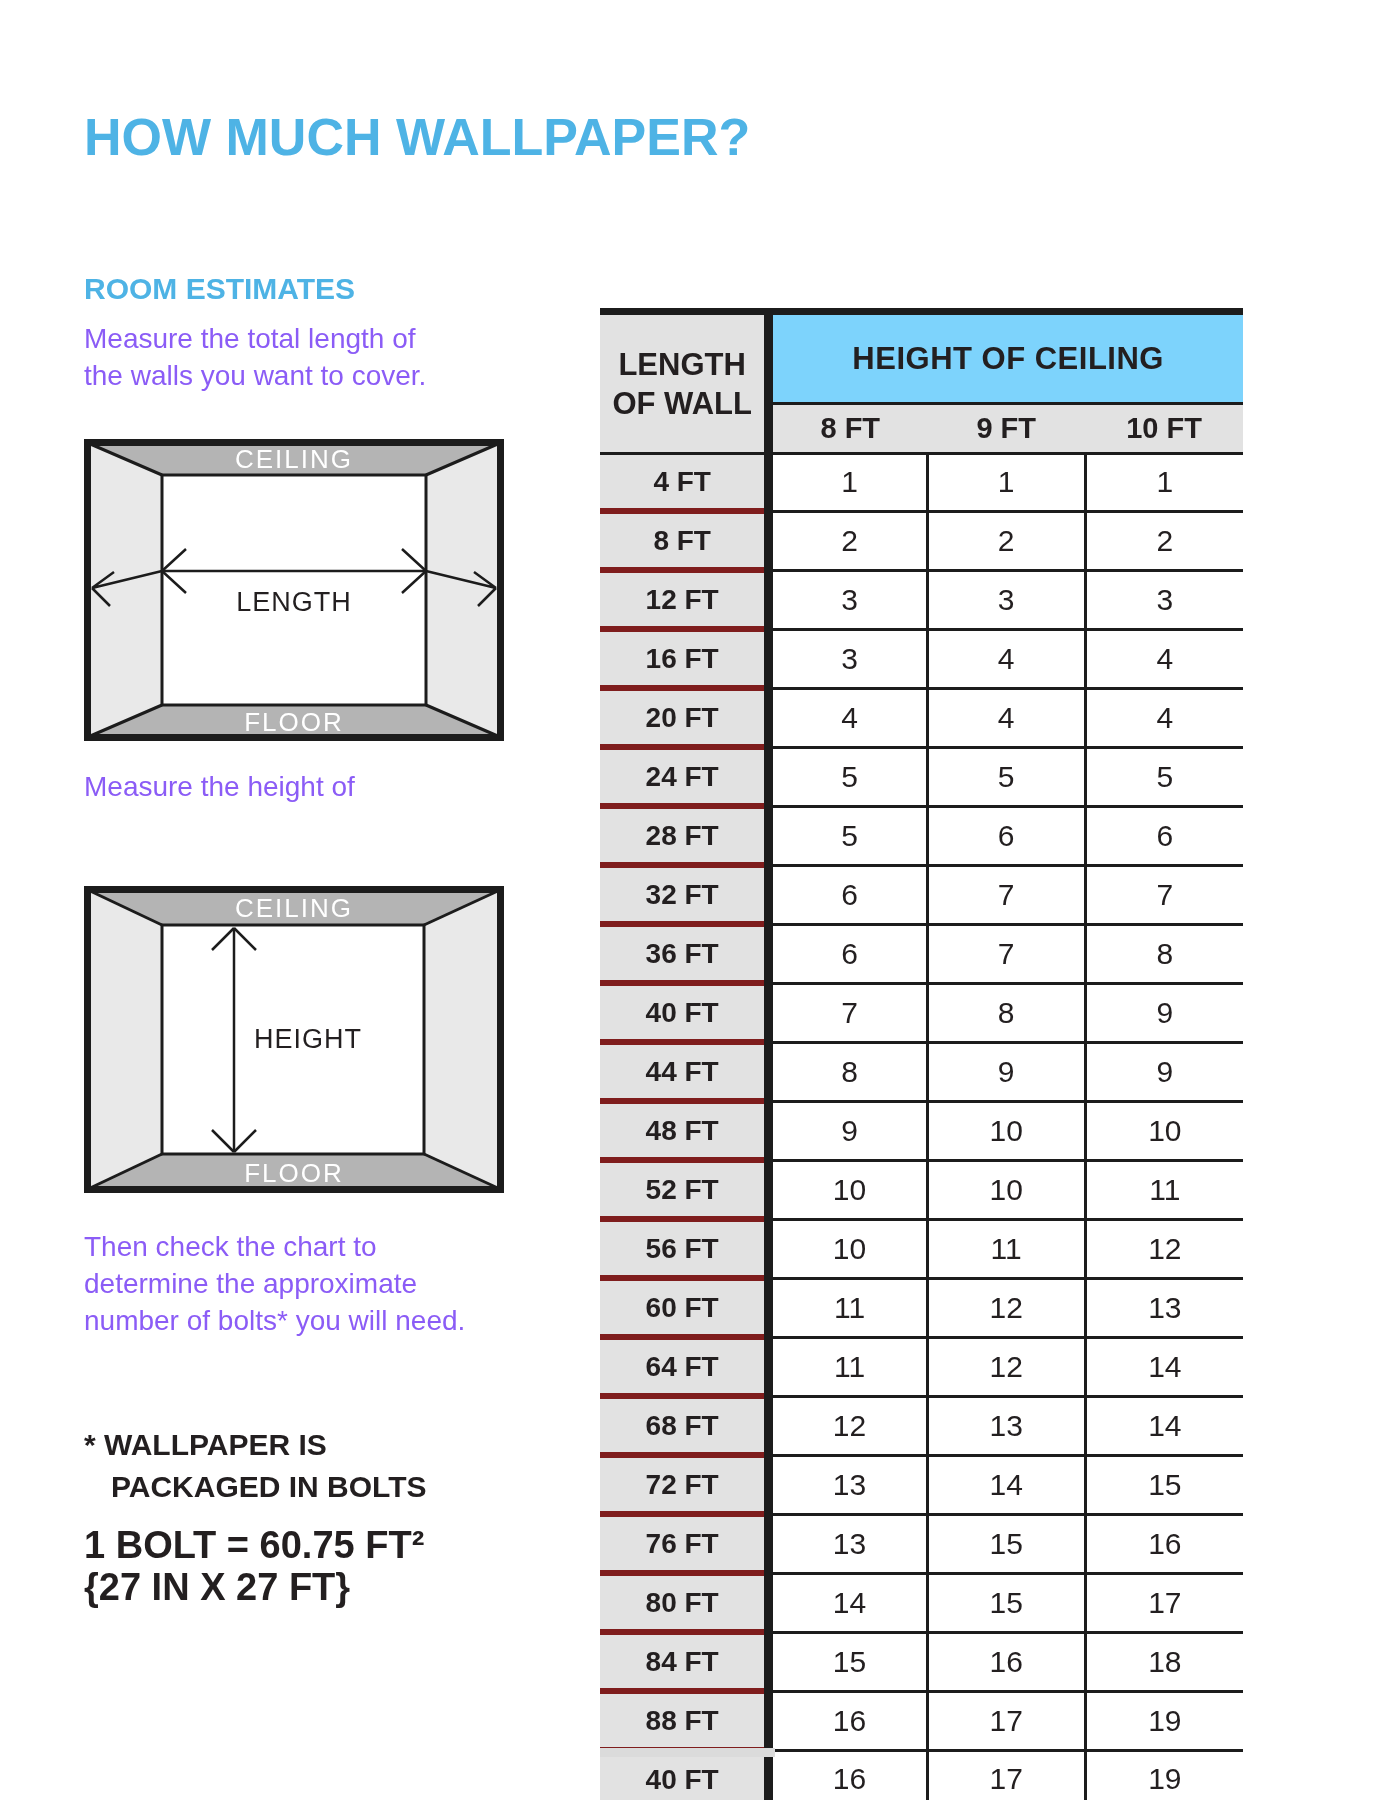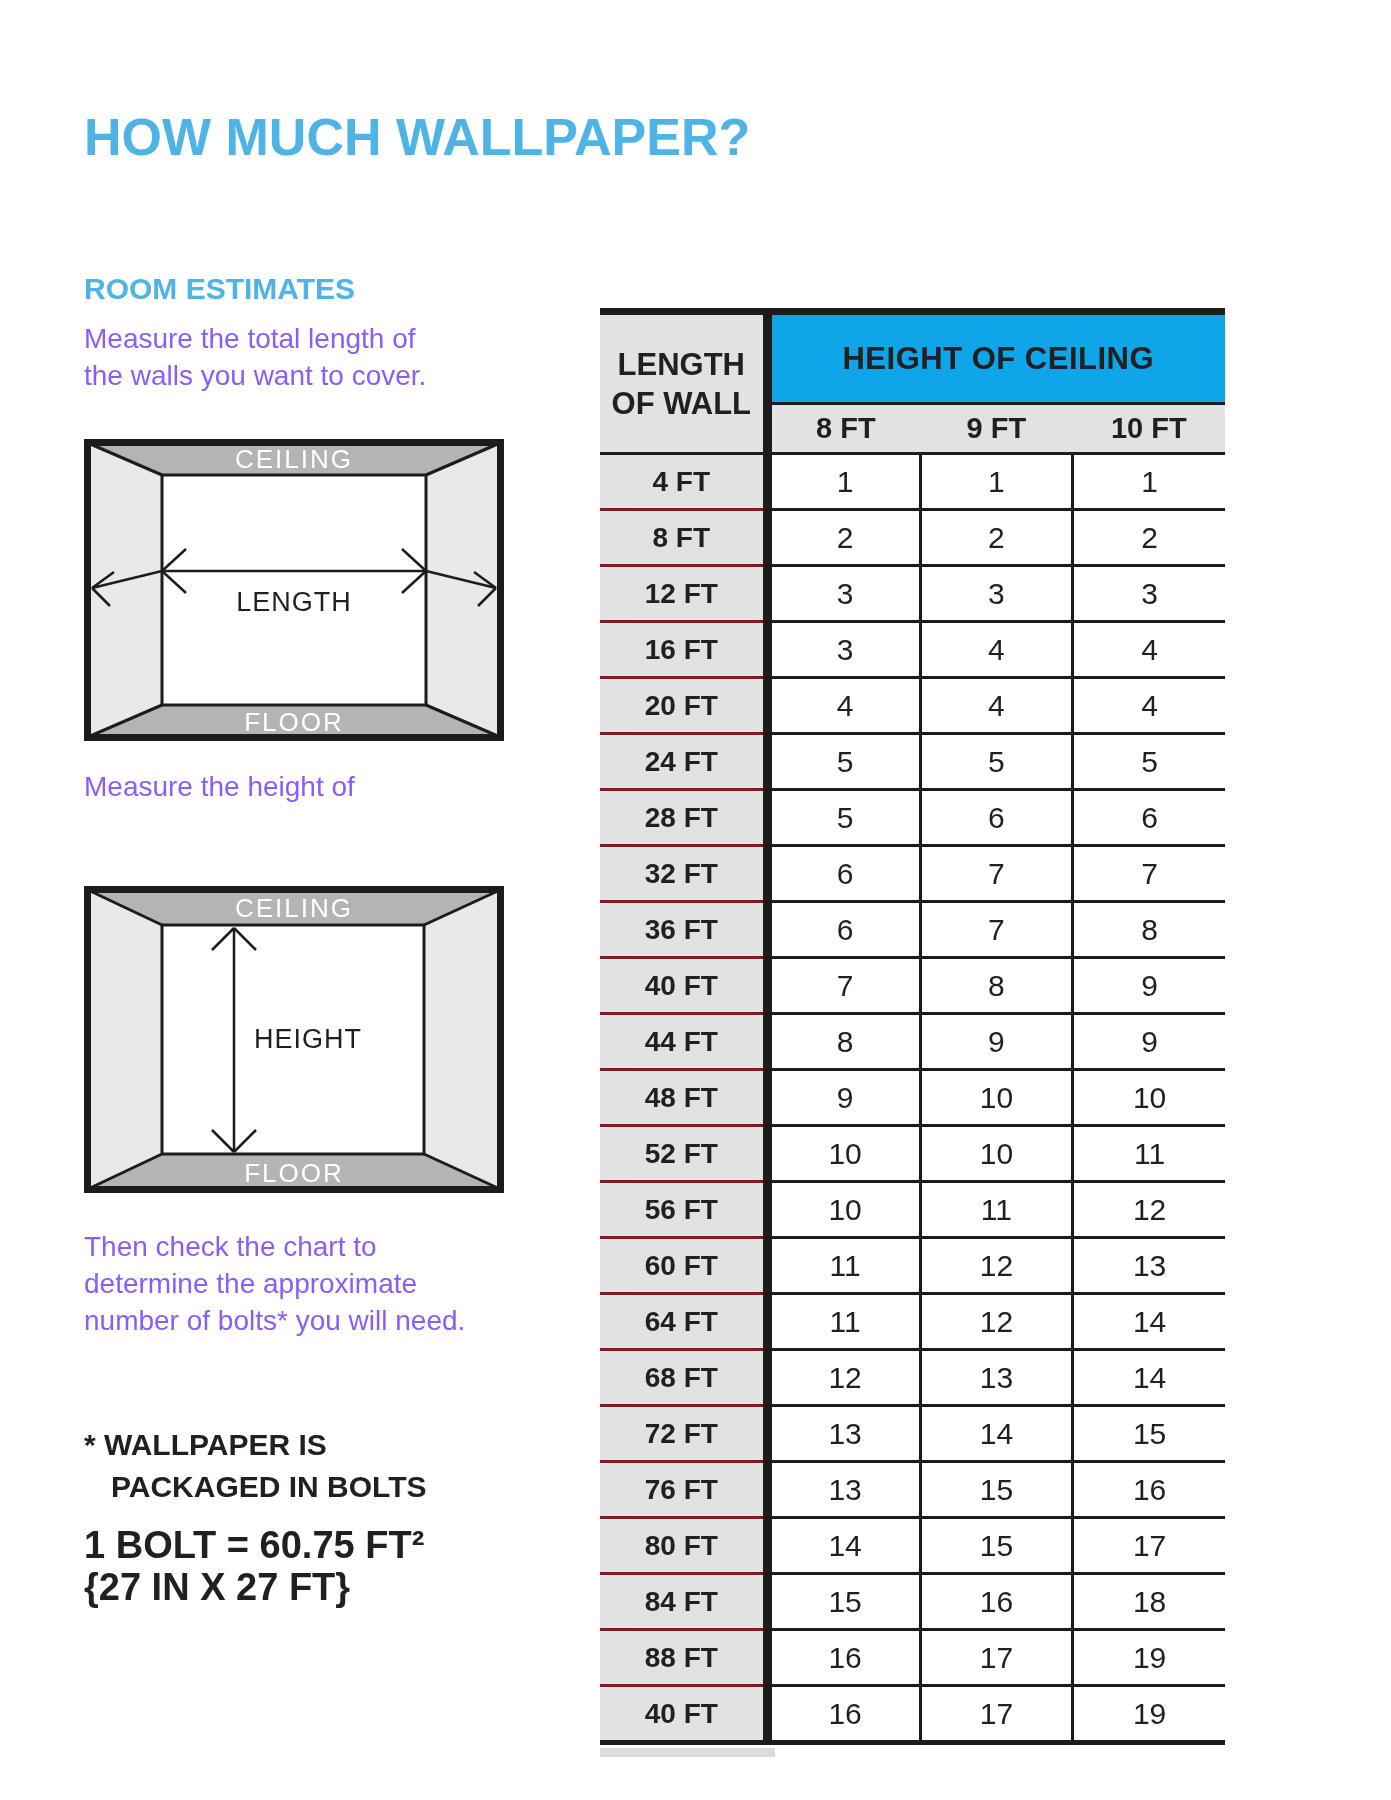--- a/index.html
+++ b/index.html
@@ -1,18 +1,18 @@
 <!DOCTYPE html>
 <html><head>
 <meta charset="utf-8">
 <style>
   html,body { margin:0; padding:0; background:#ffffff; }
   #page {
     position:relative; width:1225px; height:1800px; background:#ffffff;
-    font-family:"Liberation Sans", sans-serif; color:#231F20; overflow:hidden;
+    font-family:"Liberation Sans", sans-serif; color:#231F20; overflow:hidden;padding-left:18px;
   }
   .title {
     position:absolute; left:84px; top:74px;
     font-size:52px; font-weight:bold; color:#4EB3E5; line-height:1.1; letter-spacing:0px;
   }
   .section-heading {
     position:absolute; font-size:30px; font-weight:bold; color:#4EB3E5;text-align:right;
   }
   #room-estimates-heading { left:84px; top:272px; }
   #bolts-table-title { left:600px; top:261px; width:715px; text-align:center;margin-top:44px; }
@@ -34,29 +34,29 @@
     color:#231F20;
   }
   table.bolts-table th, table.bolts-table td {
     padding:0; text-align:center; vertical-align:middle;
   }
   th.corner {
     background:#E2E2E2; border-right:9px solid #1C1C1C; border-bottom:3px solid #1C1C1C;
     font-size:31px; font-weight:bold; line-height:39px;
   }
   th.colgroup-header {
-    background:#0ea5e9; border-bottom:3px solid #1C1C1C;
+    background:#7dd3fc; border-bottom:3px solid #1C1C1C;
     font-size:31px; font-weight:bold; height:87px; letter-spacing:0.5px;
   }
   tr.subheader th {
     background:#E2E2E2; border-bottom:3px solid #1C1C1C;
     font-size:29px; font-weight:bold; height:47px;
   }
   tbody th {
-    background:#E2E2E2; border-right:9px solid #1C1C1C; border-bottom:3px solid #7f1d1d;
+    background:#E2E2E2; border-right:9px solid #1C1C1C; border-bottom:6px solid #7f1d1d;
     font-size:28px; font-weight:bold; height:53px;
   }
   tbody td {
     background:#ffffff; border:3px solid #1C1C1C;
     font-size:30px; font-weight:normal; height:53px;
   }
   tbody td:last-child { border-right:none; }
   #table-shadow {
     position:absolute; left:600px; top:1748px; width:175px; height:9px; background:#DBDBDB;
   }

